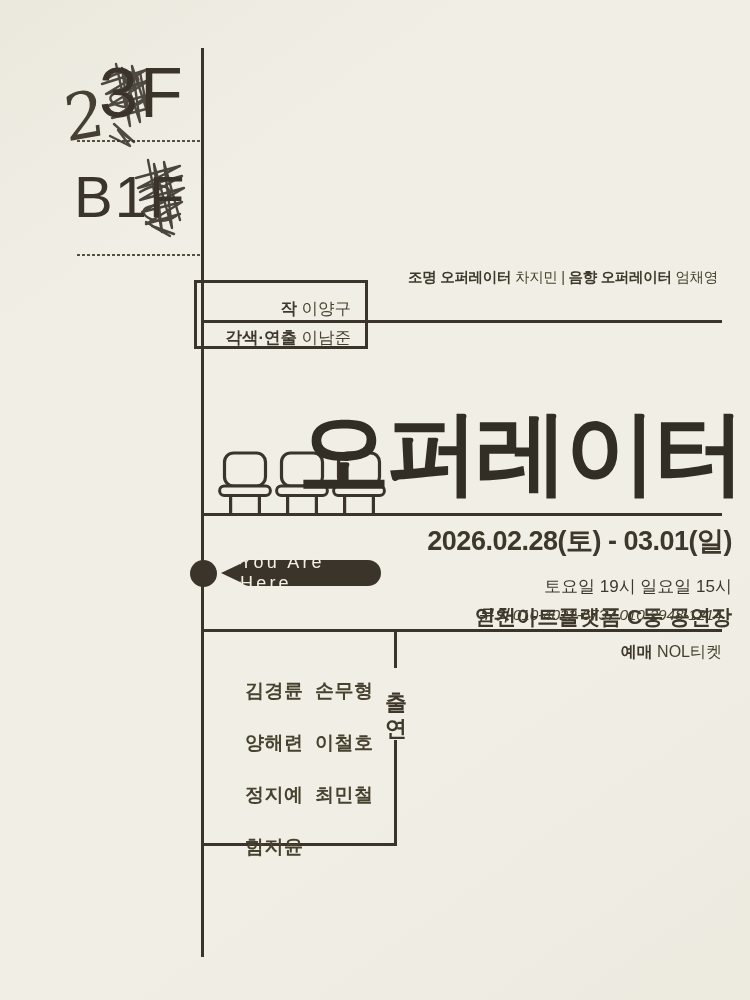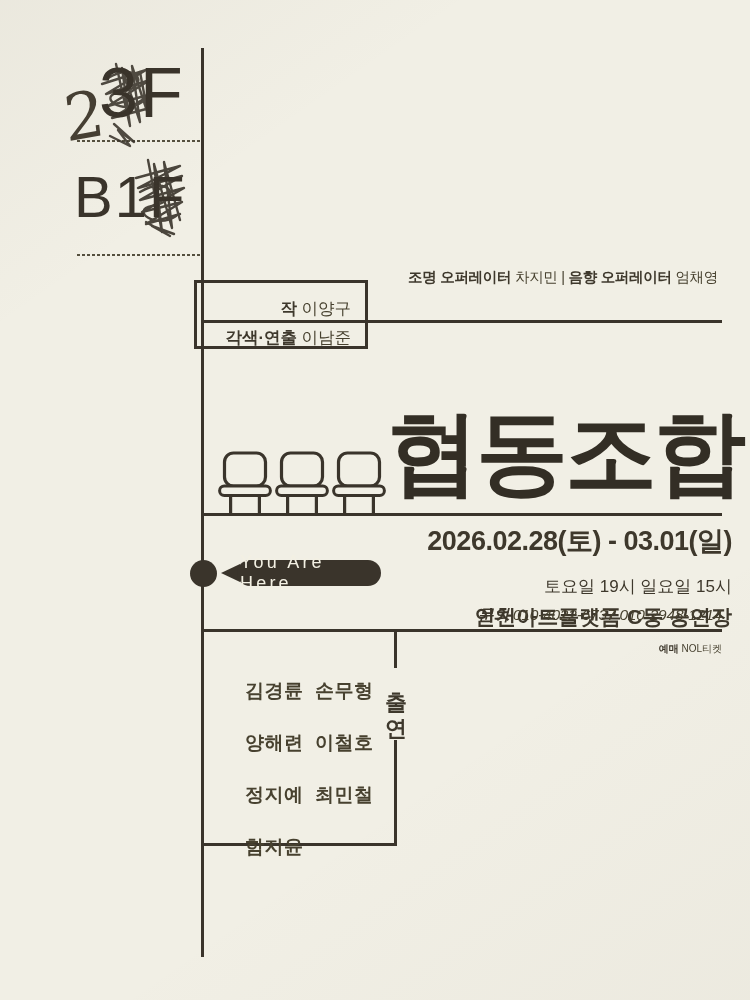--- a/index.html
+++ b/index.html
@@ -108,21 +108,21 @@
   }
 
   
   .contact{
     position:absolute;right:28px;top:605px;text-align:right;
     font-size:15.5px;color:#47412f;letter-spacing:-0.2px;font-style:italic;
   }
   .contact b{font-weight:700;color:#3e382c;}
   .ticketing{
     position:absolute;right:28px;top:642px;text-align:right;
-    font-size:10px;color:#47412f;
+    font-size:16px;color:#47412f;
   }
   .ticketing b{font-weight:700;color:#3e382c;}
 
   
   .cast-box{
     position:absolute;left:201px;top:629px;width:196px;height:217px;
     border:3px solid var(--ink);
   }
   .cast-col{
     position:absolute;display:flex;flex-direction:column;gap:26px;
@@ -207,21 +207,21 @@
       <rect x="39.8" y="44.5" width="3.2" height="17.5" fill="#3a342b"></rect>
     </svg>
     <svg class="chair" width="54" height="62" viewBox="0 0 54 62">
       <rect class="paper-fill ink-stroke" stroke-width="3.2" x="6.5" y="2" width="41" height="33" rx="9"></rect>
       <rect class="paper-fill ink-stroke" stroke-width="3" x="1.6" y="35" width="50.8" height="9.5" rx="4.7"></rect>
       <rect x="11" y="44.5" width="3.2" height="17.5" fill="#3a342b"></rect>
       <rect x="39.8" y="44.5" width="3.2" height="17.5" fill="#3a342b"></rect>
     </svg>
   </div>
 
-  <h1 class="title">협동조합</h1>
+  <h1 class="title">오퍼레이터</h1>
   <div class="hline line-b"></div>
 
   <div class="schedule">
     <div class="dates">2026.02.28(토) - 03.01(일)</div>
     <div class="times">토요일 19시 일요일 15시</div>
     <div class="venue">인천아트플랫폼 C동 공연장</div>
   </div>
 
   <div class="marker-dot"></div>
   <div class="marker-arrow"></div>

